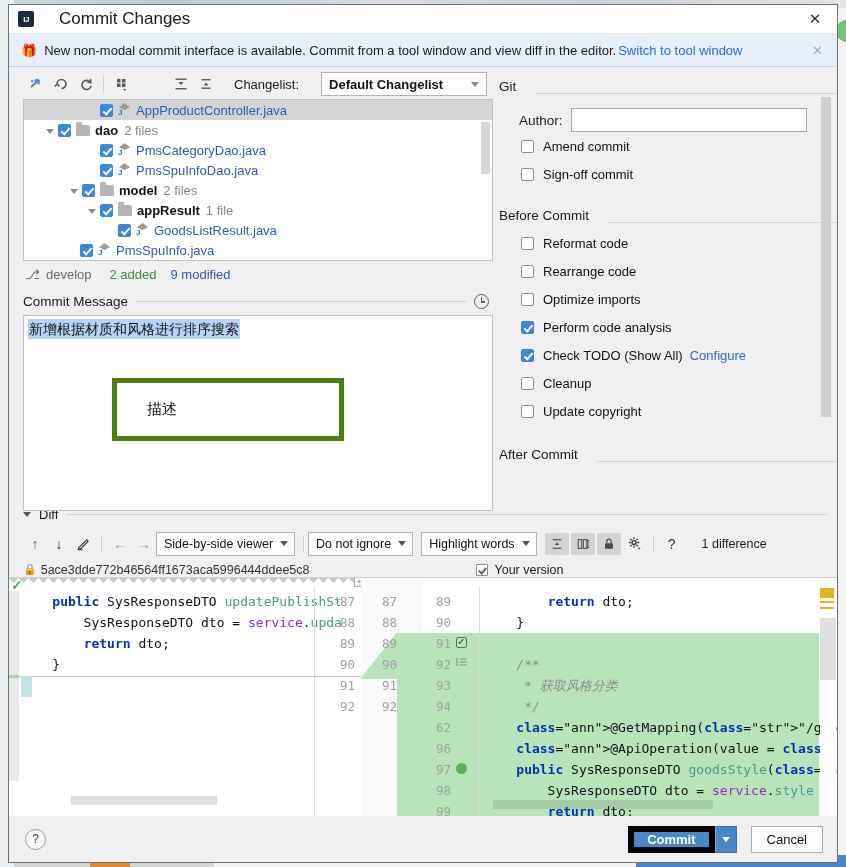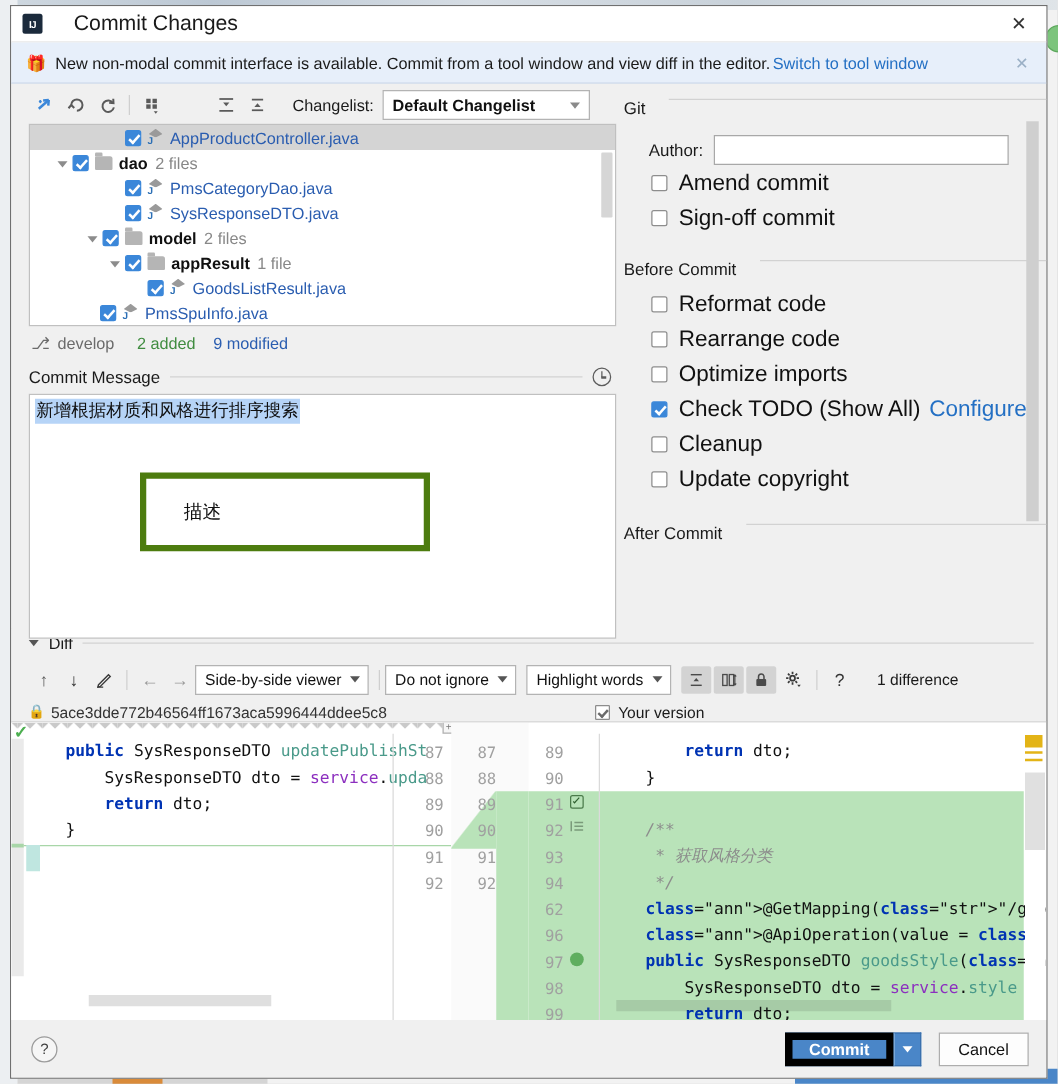--- a/index.html
+++ b/index.html
@@ -111,21 +111,21 @@
     height: 32px; min-height: 32px;
     display: flex; align-items: center; gap: 0px;
     padding-top: 2px;
   }
   .tb-btn {
     width: 25px; height: 24px;
     display: flex; align-items: center; justify-content: center;
     cursor: pointer; border-radius: 2px;
   }
   .tb-sep { width: 1px; height: 16px; background: #cfcfcf; margin: 0 5px; }
-  #cl-label { font-size: 13px; color: #1a1a1a; margin-left: 16px; margin-right: 7px; }
+  #cl-label { font-size: 13px; color: #1a1a1a; margin-left: 16px; margin-right: 22px; }
   #cl-select {
     width: 166px; height: 24px;
     background: #fff; border: 1px solid #b3b3b3;
     display: flex; align-items: center;
     font-size: 13px; font-weight: bold; color: #111;
     padding-left: 7px; cursor: pointer;
   }
   #cl-select-val { flex: 1 1 auto; overflow: hidden; white-space: nowrap; }
   .caret-dn {
     width: 0; height: 0; margin-right: 7px;
@@ -240,35 +240,35 @@
     background: #fff; border: 5px solid #4d7c0f;
     display: flex; align-items: center;
   }
   #cm-annot-text {
     font-size: 15px; color: #111; margin-left: 30px;
     font-family: "DejaVu Sans", sans-serif;
   }
 
   
   #opt-scroll-area { position: relative; flex: 1 1 auto; min-height: 0; }
-  .sec-header { display: flex; align-items: flex-start; gap: 19px; margin-top: 12px; }
+  .sec-header { display: flex; align-items: flex-end; gap: 19px; margin-top: 12px; }
   .sec-title { font-size: 13.5px; color: #1a1a1a; }
   .sec-rule { flex: 1 1 auto; height: 1px; background: #d2d2d2; }
 
   #author-row { display: flex; align-items: center; margin-top: 14px; padding-left: 20px; }
   #author-label { font-size: 13.5px; color: #1a1a1a; margin-right: 8px; }
   #author-input {
     flex: 1 1 auto; height: 24px; background: #fff;
     border: 1px solid #a8a8a8; margin-right: 30px;
     font-size: 13px; padding: 0 4px;
     font-family: "Liberation Sans", sans-serif;
   }
   .opt-row {
     display: flex; align-items: center; height: 28px;
-    padding-left: 22px; font-size: 18px; color: #111; cursor: pointer;
+    padding-left: 22px; font-size: 13px; color: #111; cursor: pointer;
   }
   .ocb {
     width: 13px; height: 13px; flex: 0 0 auto;
     border: 1px solid #8d8d8d; background: #fff; border-radius: 2px;
     margin-right: 9px; position: relative;
   }
   .ocb.on { background: #3b87d9; border-color: #3b87d9; }
   .ocb.on::after {
     content: ""; position: absolute; left: 4px; top: 1px;
     width: 3px; height: 7px; border: solid #fff;
@@ -563,21 +563,21 @@
             <div class="tree-row" style="padding-left: 64px;">
               <span class="tw"></span>
               <span class="cb"></span>
               <span class="ico-java"></span>
               <span class="f-name">PmsCategoryDao.java</span>
             </div>
             <div class="tree-row" style="padding-left: 64px;">
               <span class="tw"></span>
               <span class="cb"></span>
               <span class="ico-java"></span>
-              <span class="f-name">SysResponseDTO.java</span>
+              <span class="f-name">PmsSpuInfoDao.java</span>
             </div>
             <div class="tree-row" style="padding-left: 46px;">
               <span class="tw"><i class="arr"></i></span>
               <span class="cb"></span>
               <span class="ico-folder"></span>
               <span class="d-name">model</span>
               <span class="d-count">2 files</span>
             </div>
             <div class="tree-row" style="padding-left: 64px;">
               <span class="tw"><i class="arr"></i></span>
@@ -658,20 +658,24 @@
               <span class="ocb"></span>
               <span>Reformat code</span>
             </div>
             <div class="opt-row">
               <span class="ocb"></span>
               <span>Rearrange code</span>
             </div>
             <div class="opt-row">
               <span class="ocb"></span>
               <span>Optimize imports</span>
+            </div>
+            <div class="opt-row">
+              <span class="ocb on"></span>
+              <span>Perform code analysis</span>
             </div>
             <div class="opt-row">
               <span class="ocb on"></span>
               <span>Check TODO (Show All)</span>
               <span class="opt-link">Configure</span>
             </div>
             <div class="opt-row">
               <span class="ocb"></span>
               <span>Cleanup</span>
             </div>

